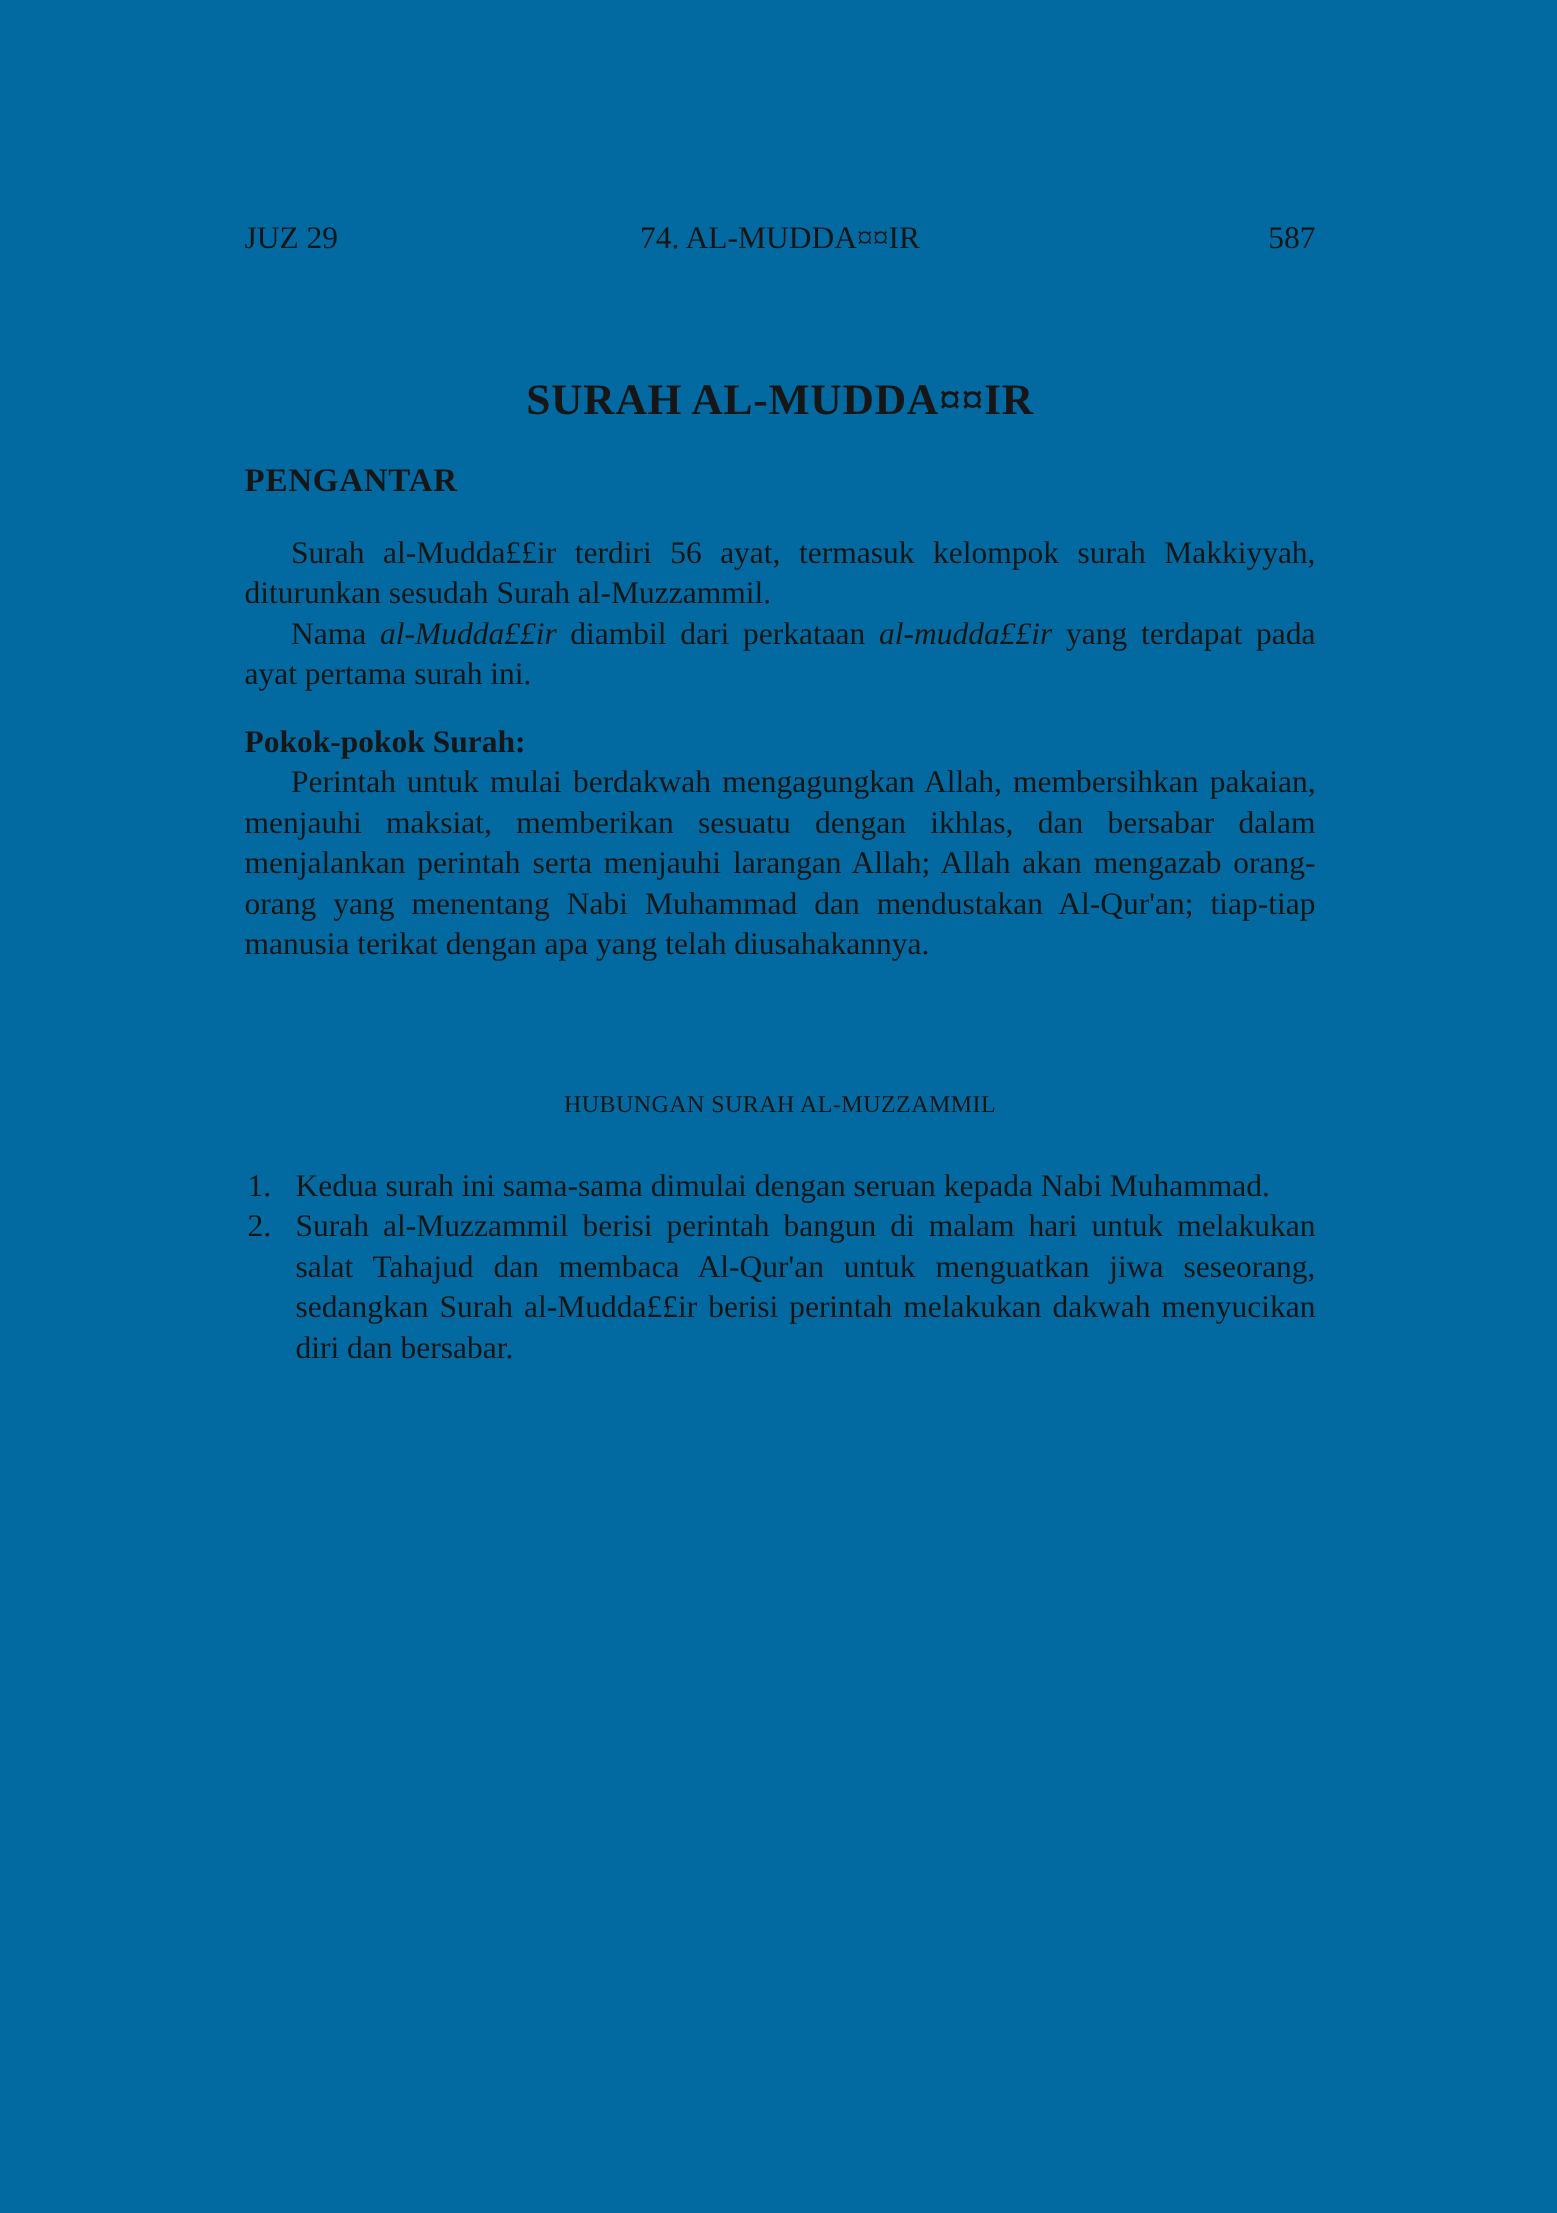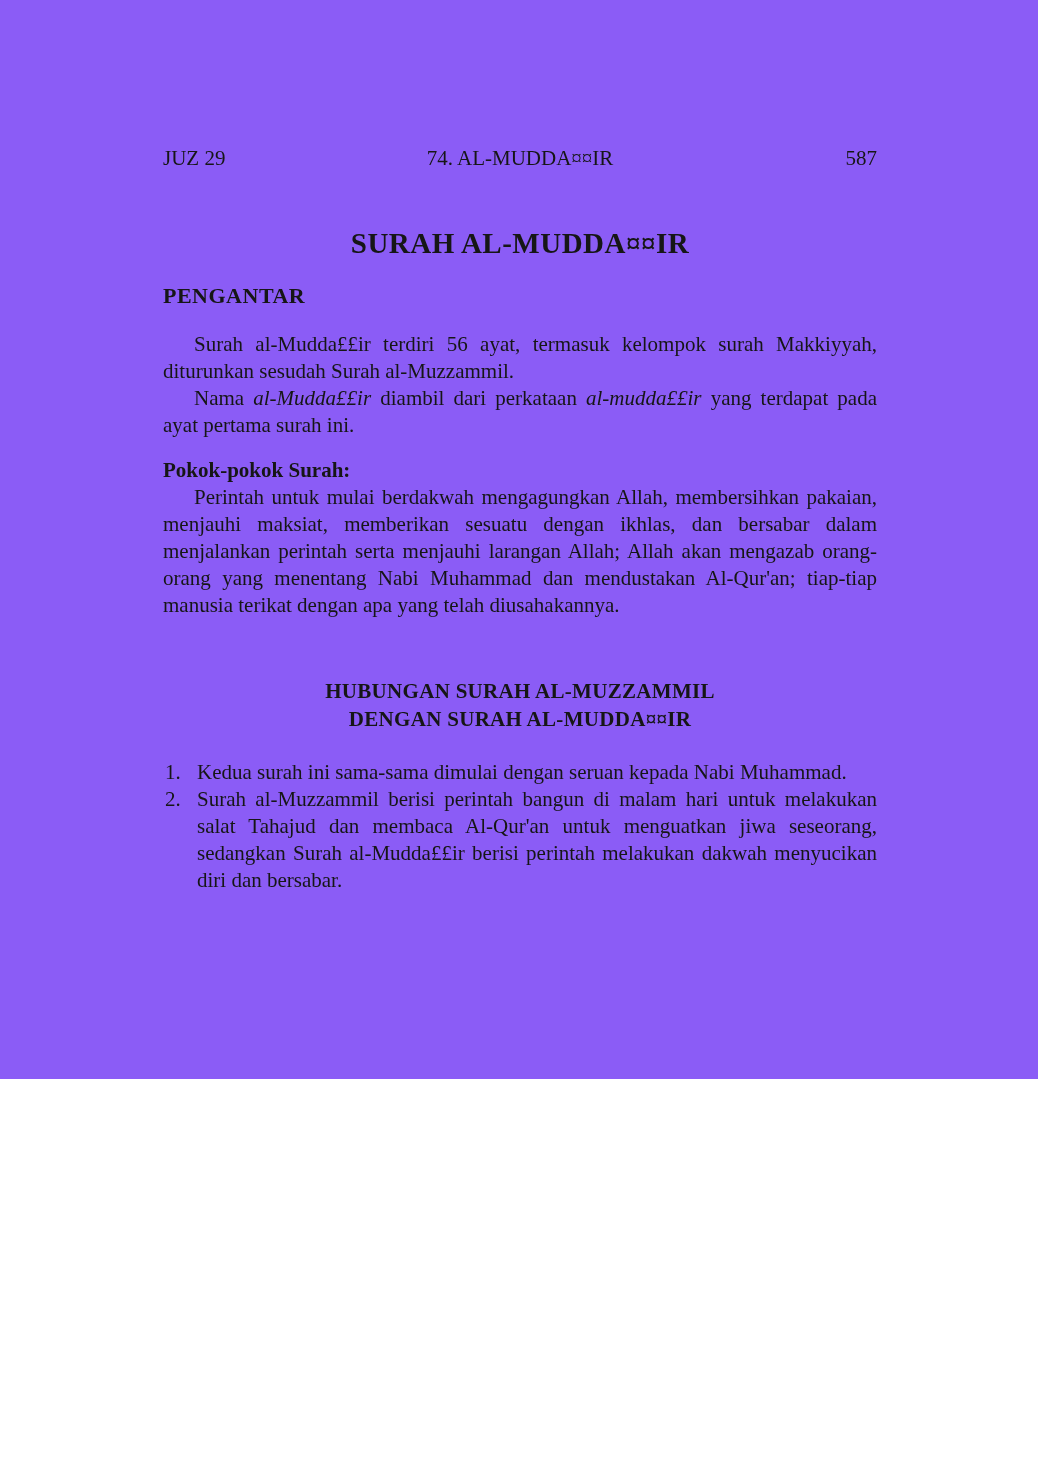--- a/index.html
+++ b/index.html
@@ -1,21 +1,21 @@
 <!DOCTYPE html>
 <html><head>
 <meta charset="utf-8">
 <style>
   * { margin: 0; padding: 0; box-sizing: border-box; }
   html, body { background: #ffffff; }
   .page {
     position: relative;
     width: 1038px;
-    height: 1079px;
-    background: #8b5cf6;
+    height: 1475px;
+    background: #0369a1;
     color: #161616;
     font-family: "Liberation Serif", "DejaVu Serif", serif;
     overflow: hidden;
   }
   .content {
     position: absolute;
     left: 163px;
     top: 146px;
     width: 714px;
   }
@@ -23,21 +23,21 @@
     display: grid;
     grid-template-columns: 1fr auto 1fr;
     align-items: baseline;
     font-size: 21px;
     line-height: 24px;
   }
   .running-header .hdr-left  { text-align: left; }
   .running-header .hdr-center{ text-align: center; }
   .running-header .hdr-right { text-align: right; }
   .surah-title {
-    margin-top: 56px;
+    margin-top: 80px;
     text-align: center;
     font-size: 29px;
     font-weight: bold;
     line-height: 34px;
     letter-spacing: 0.5px;
   }
   .intro-heading {
     margin-top: 23px;
     text-align: left;
     font-size: 22px;
@@ -53,24 +53,24 @@
   .intro-section { margin-top: 22px; }
   .body-par { text-indent: 31px; }
   .topics-heading {
     margin-top: 18px;
     font-size: 21px;
     font-weight: bold;
     line-height: 27px;
   }
   .topics-par { text-indent: 31px; }
   .relation-heading {
-    margin-top: 58px;
+    margin-top: 80px;
     text-align: center;
-    font-size: 21px;
-    font-weight: bold;
+    font-size: 16px;
+    font-weight: normal;
     line-height: 28px;
     letter-spacing: 0.3px;
   }
   .relation-heading span { display: block; }
   .relation-list {
     margin-top: 26px;
     list-style: none;
   }
   .rel-item {
     position: relative;
@@ -108,21 +108,20 @@
 
         <p class="body-par"><span>Nama </span><em>al-Mudda££ir</em><span> diambil dari perkataan </span><em>al-mudda££ir</em><span> yang terdapat pada ayat pertama surah ini.</span></p>
       </section>
 
     <h3 class="topics-heading">Pokok-pokok Surah:</h3>
 
     <p class="body-text topics-par">Perintah untuk mulai berdakwah mengagungkan Allah, membersihkan pakaian, menjauhi maksiat, memberikan sesuatu dengan ikhlas, dan bersabar dalam menjalankan perintah serta menjauhi larangan Allah; Allah akan mengazab orang-orang yang menentang Nabi Muhammad dan mendustakan Al-Qur'an; tiap-tiap manusia terikat dengan apa yang telah diusahakannya.</p>
 
     <h2 class="relation-heading">
       <span>HUBUNGAN SURAH AL-MUZZAMMIL</span>
-      <span>DENGAN SURAH AL-MUDDA¤¤IR</span>
     </h2>
 
     <ol class="relation-list">
 
         <li class="rel-item">
           <span class="num">1.</span>
           <span class="txt">Kedua surah ini sama-sama dimulai dengan seruan kepada Nabi Muhammad.</span>
         </li>
 
         <li class="rel-item">

